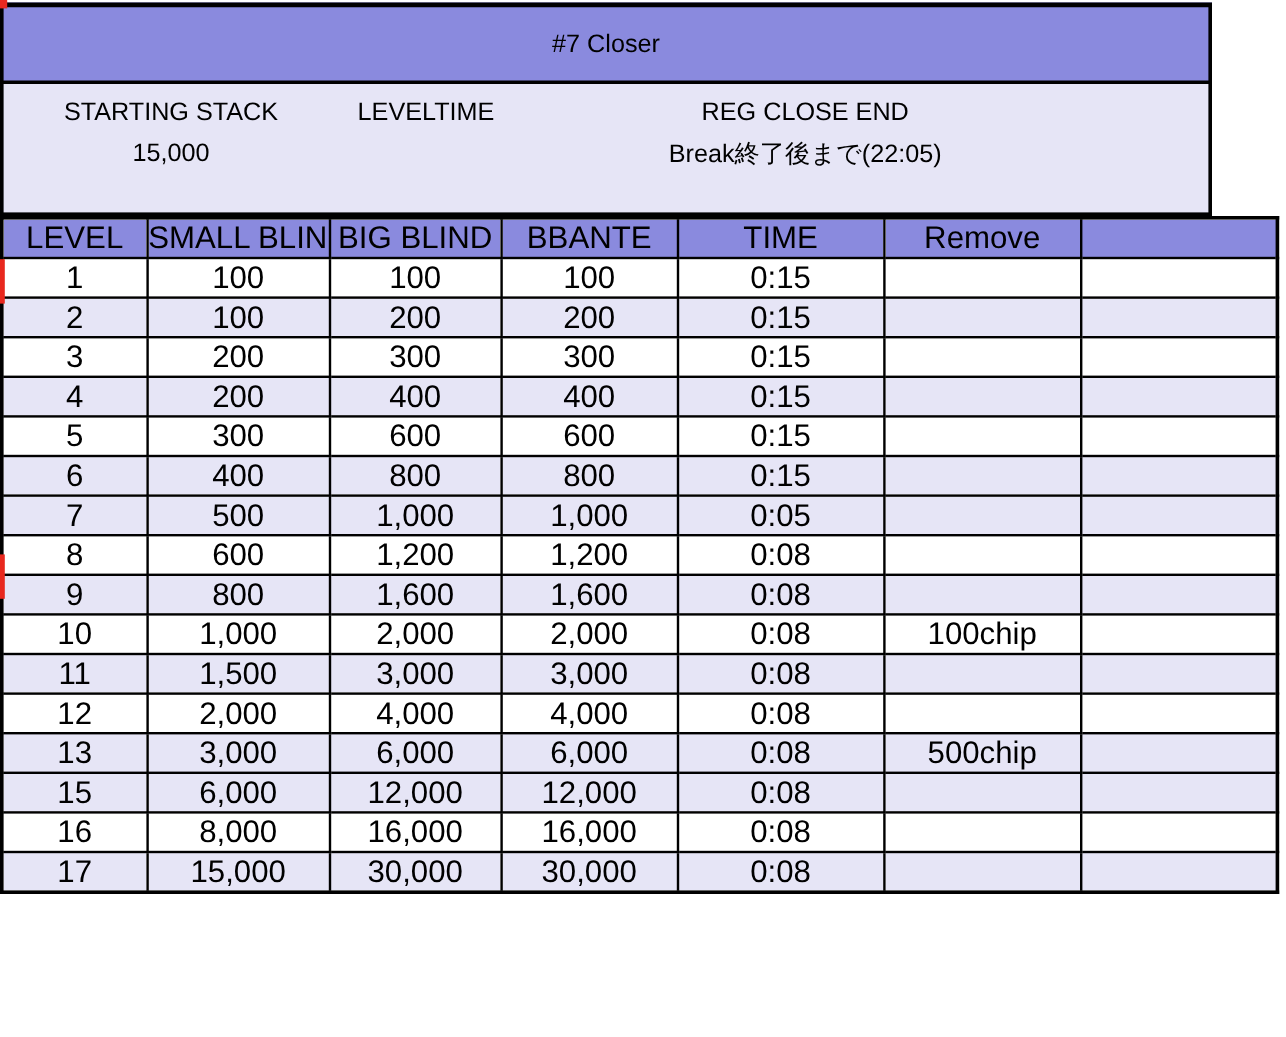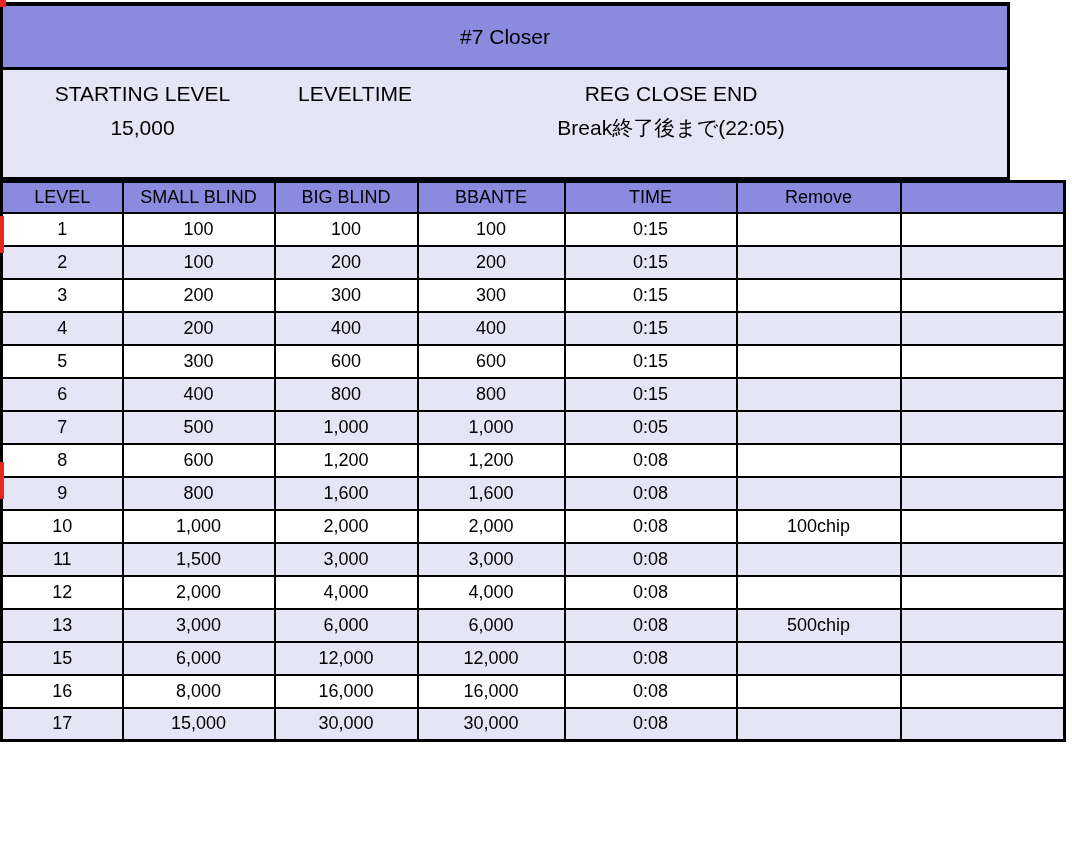--- a/index.html
+++ b/index.html
@@ -48,21 +48,21 @@
   .info-cell{
     display:flex;align-items:center;justify-content:center;
     white-space:nowrap;
   }
   
   table.structure{
     width:1066px;
     border-collapse:collapse;
     table-layout:fixed;
     border:3px solid var(--border-black);
-    font-size:18px;
+    font-size:26px;
   }
   table.structure th, table.structure td{
     border:2px solid var(--border-black);
     text-align:center;
     vertical-align:middle;
     padding:0;
     overflow:hidden;
     white-space:nowrap;
   }
   table.structure th{
@@ -82,21 +82,21 @@
 </head>
 <body>
 
 <div class="sheet">
 
   <div class="title-banner">
     <span>#7 Closer</span>
   </div>
 
   <div class="info-band">
-    <div class="info-cell" style="grid-column:1;grid-row:1;">STARTING LEVEL</div>
+    <div class="info-cell" style="grid-column:1;grid-row:1;">STARTING STACK</div>
     <div class="info-cell" style="grid-column:2;grid-row:1;">LEVELTIME</div>
     <div class="info-cell" style="grid-column:3;grid-row:1;">REG CLOSE END</div>
     <div class="info-cell" style="grid-column:1;grid-row:2;">15,000</div>
     <div class="info-cell" style="grid-column:3;grid-row:2;">Break終了後まで(22:05)</div>
   </div>
 
   <table class="structure">
     <colgroup>
       <col style="width:121px">
         <col style="width:152px">

